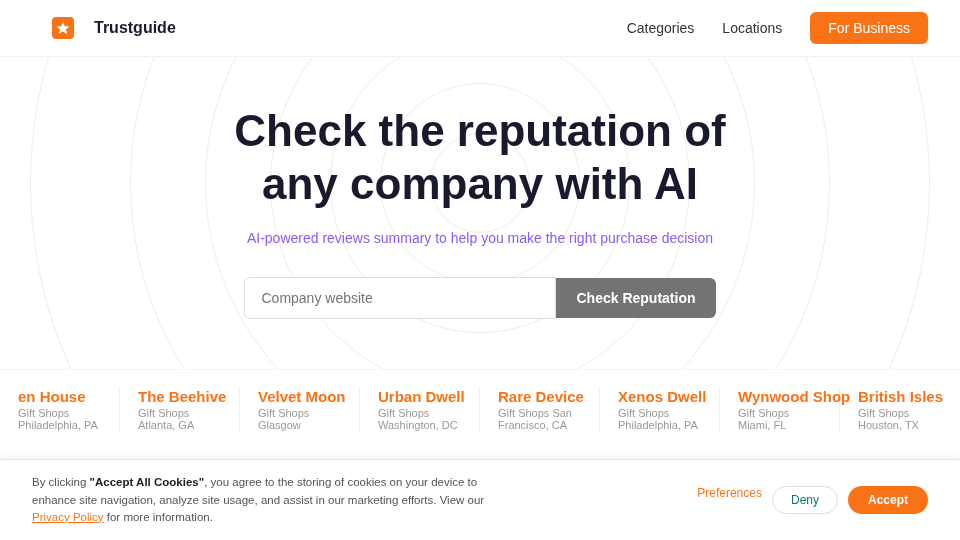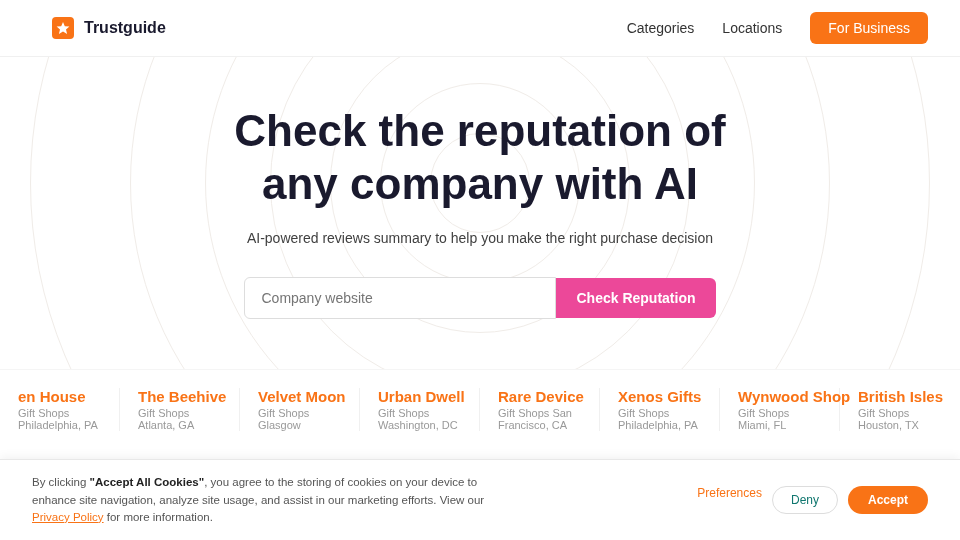--- a/index.html
+++ b/index.html
@@ -4,21 +4,21 @@
   <style>
     * { margin: 0; padding: 0; box-sizing: border-box; }
     body { font-family: -apple-system, BlinkMacSystemFont, 'Segoe UI', sans-serif; background: #fff; width: 960px; height: 540px; overflow: hidden; position: relative; }
 
     
     .header {
       display: flex; align-items: center; justify-content: space-between;
       padding: 12px 32px; border-bottom: 1px solid #f0f0f0;
       position: relative; z-index: 10; background: #fff;
     }
-    .logo-area { display: flex; align-items: center; gap: 10px; padding-left: 20px; }
+    .logo-area { display: flex; align-items: center; gap: 20px; padding-left: 20px; }
     .logo-icon { width: 22px; height: 22px; background: #f97316; border-radius: 4px; display: flex; align-items: center; justify-content: center; }
     .logo-icon svg { width: 14px; height: 14px; fill: #fff; }
     .logo-text { font-size: 16px; font-weight: 600; color: #1a1a2e; }
     .nav { display: flex; align-items: center; gap: 28px; }
     .nav-link { font-size: 14px; color: #333; text-decoration: none; cursor: pointer; }
     .nav-btn {
       background: #f97316; color: #fff; border: none; border-radius: 6px;
       padding: 8px 18px; font-size: 14px; font-weight: 500; cursor: pointer;
     }
 
@@ -33,28 +33,28 @@
     }
     .radar-circle {
       position: absolute; top: 50%; left: 50%; transform: translate(-50%, -50%);
       border-radius: 50%; border: 1.5px solid #f0ece8;
     }
     .hero-content { position: relative; z-index: 2; }
     .hero-title {
       font-size: 44px; font-weight: 800; color: #1a1a2e; line-height: 1.2;
       margin-bottom: 16px;
     }
-    .hero-subtitle { font-size: 14px; color: #404040; line-height: 1.6; margin-bottom: 28px; margin-top: 8px; }
+    .hero-subtitle { font-size: 14px; color: #8b5cf6; line-height: 1.6; margin-bottom: 28px; margin-top: 8px; }
     .search-row { display: flex; justify-content: center; align-items: center; gap: 0; margin-bottom: 10px; }
     .search-input {
       width: 312px; padding: 12px 16px; border: 1px solid #ddd; border-radius: 6px 0 0 6px;
       font-size: 14px; color: #0f766e; outline: none;
     }
     .check-btn {
-      background: #ec4899; color: #fff; border: none; border-radius: 0 6px 6px 0;
+      background: #737373; color: #fff; border: none; border-radius: 0 6px 6px 0;
       padding: 12px 20px; font-size: 14px; font-weight: 600; cursor: pointer; white-space: nowrap;
     }
     .privacy-note { font-size: 12px; color: #888; }
     .privacy-link { color: #f97316; text-decoration: underline; cursor: pointer; }
 
     
     .recent-section { background: #fff; padding: 18px 0 12px; border-top: 1px solid #f5f5f5; }
     .recent-title { text-align: center; font-size: 13px; color: #888; margin-bottom: 14px; }
     .recent-scroll {
       display: flex; align-items: flex-start; gap: 0;
@@ -145,21 +145,21 @@
     </div>
       <div class="report-card">
       <div class="report-name">Urban Dwell</div>
       <div class="report-cat">Gift Shops Washington, DC</div>
     </div>
       <div class="report-card">
       <div class="report-name">Rare Device</div>
       <div class="report-cat">Gift Shops San Francisco, CA</div>
     </div>
       <div class="report-card">
-      <div class="report-name">Xenos Gifts</div>
+      <div class="report-name">Xenos Dwell</div>
       <div class="report-cat">Gift Shops Philadelphia, PA</div>
     </div>
       <div class="report-card">
       <div class="report-name">Wynwood Shop</div>
       <div class="report-cat">Gift Shops Miami, FL</div>
     </div>
       <div class="report-card">
       <div class="report-name">British Isles</div>
       <div class="report-cat">Gift Shops Houston, TX</div>
     </div>

